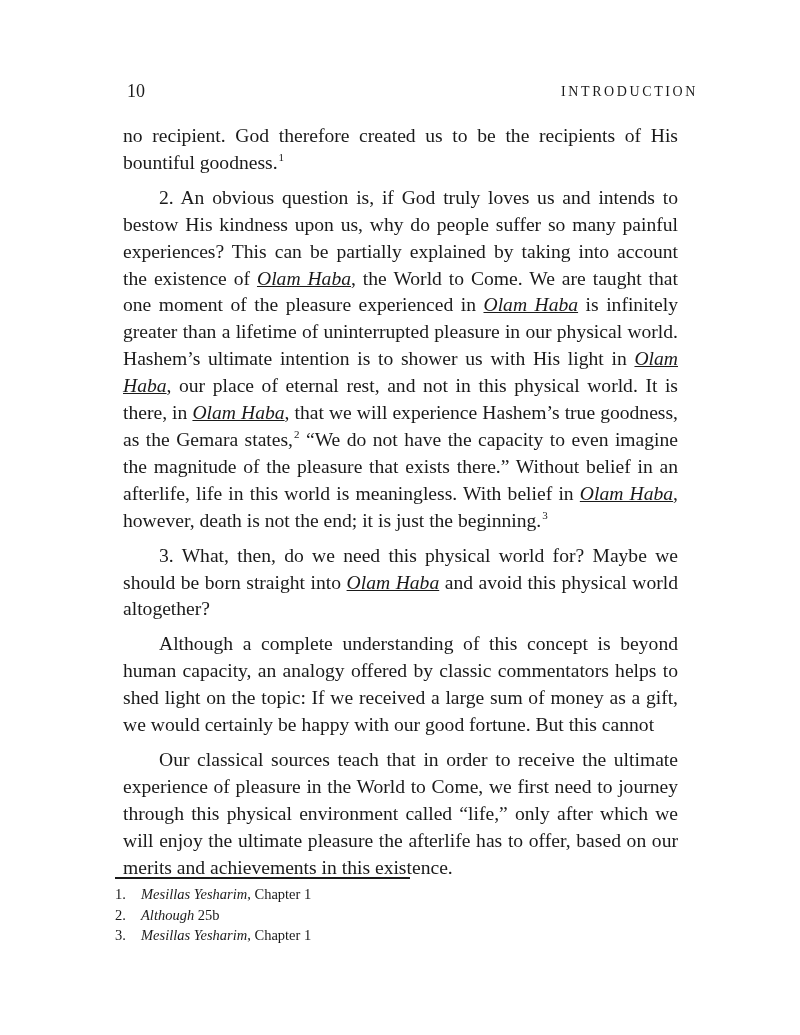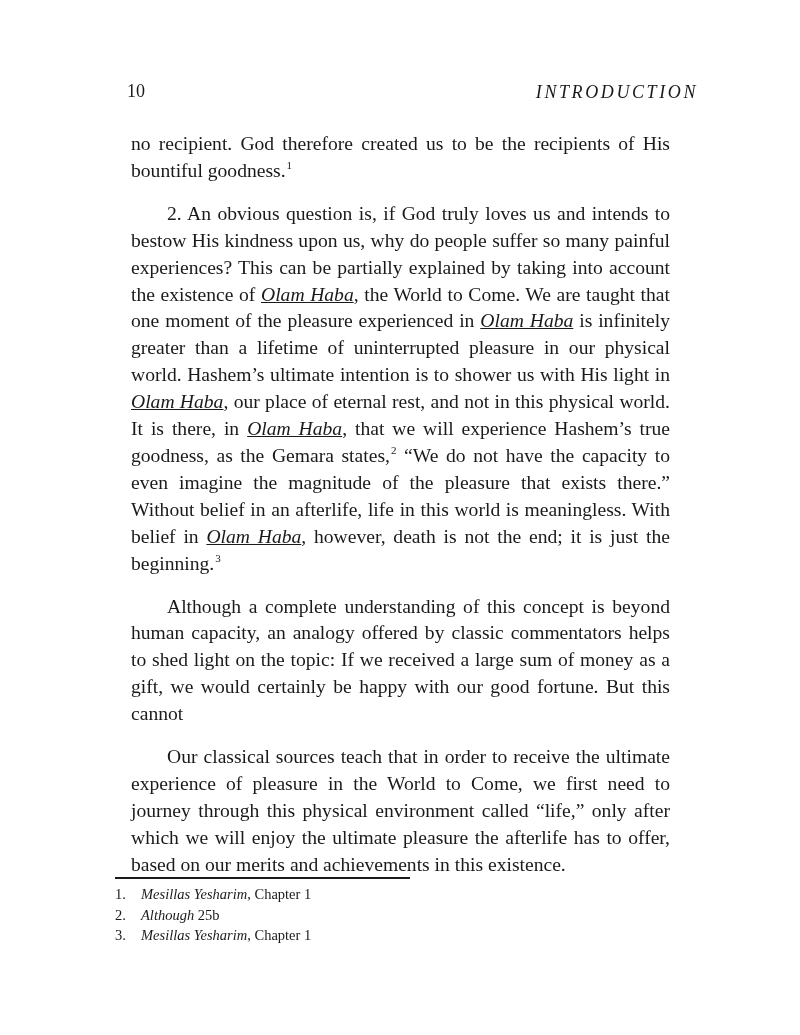--- a/index.html
+++ b/index.html
@@ -34,38 +34,37 @@
     }
     .page-number {
       position: absolute;
       left: 0;
       top: 0;
     }
     .section-title {
       position: absolute;
       right: 0;
       top: 1px;
-      font-size: 18px;
+      font-size: 14px;
       letter-spacing: 2.6px;
       text-transform: uppercase;
-      font-style: italic;
     }
     .body-text {
       position: absolute;
       top: 115px;
       left: 0;
       width: 571px;
       font-size: 19.6px;
       line-height: 26.9px;
       text-align: justify;
       text-align-last: left;
       hyphens: none;
     }
     .body-text p {
-      margin: 16px;
+      margin: 8px;
     }
     .body-text p.indent {
       text-indent: 36px;
     }
     .body-text i {
       font-style: italic;
       text-decoration: underline;
     }
     sup.fn {
       font-size: 11px;
@@ -107,20 +106,21 @@
 
 <div class="page">
   <div class="running-head">
     <span class="page-number">10</span>
     <span class="section-title">INTRODUCTION</span>
   </div>
 
   <div class="body-text" id="body-text">
       <p><span>no recipient. God therefore created us to be the recipients of His bountiful goodness.</span><sup class="fn">1</sup></p>
       <p class="indent"><span>2. An obvious question is, if God truly loves us and intends to bestow His kindness upon us, why do people suffer so many painful experiences? This can be partially explained by taking into account the existence of </span><i>Olam Haba</i><span>, the World to Come. We are taught that one moment of the pleasure experienced in </span><i>Olam Haba</i><span> is infinitely greater than a lifetime of uninterrupted pleasure in our physical world. Hashem’s ultimate intention is to shower us with His light in </span><i>Olam Haba</i><span>, our place of eternal rest, and not in this physical world. It is there, in </span><i>Olam Haba</i><span>, that we will experience Hashem’s true goodness, as the Gemara states,</span><sup class="fn">2</sup><span> “We do not have the capacity to even imagine the magnitude of the pleasure that exists there.” Without belief in an afterlife, life in this world is meaningless. With belief in </span><i>Olam Haba</i><span>, however, death is not the end; it is just the beginning.</span><sup class="fn">3</sup></p>
+      <p class="indent"><span>3. What, then, do we need this physical world for? Maybe we should be born straight into </span><i>Olam Haba</i><span> and avoid this physical world altogether?</span></p>
       <p class="indent"><span>Although a complete understanding of this concept is beyond human capacity, an analogy offered by classic commentators helps to shed light on the topic: If we received a large sum of money as a gift, we would certainly be happy with our good fortune. But this cannot</span></p>
       <p class="indent"><span>Our classical sources teach that in order to receive the ultimate experience of pleasure in the World to Come, we first need to journey through this physical environment called “life,” only after which we will enjoy the ultimate pleasure the afterlife has to offer, based on our merits and achievements in this existence.</span></p>
     </div>
 
   <div class="footnote-rule"></div>
 
   <ol class="footnotes" id="footnotes">
       <li>
         <span class="fn-num">1.</span>
         <span><i>Mesillas Yesharim</i><span>, Chapter 1</span></span>

